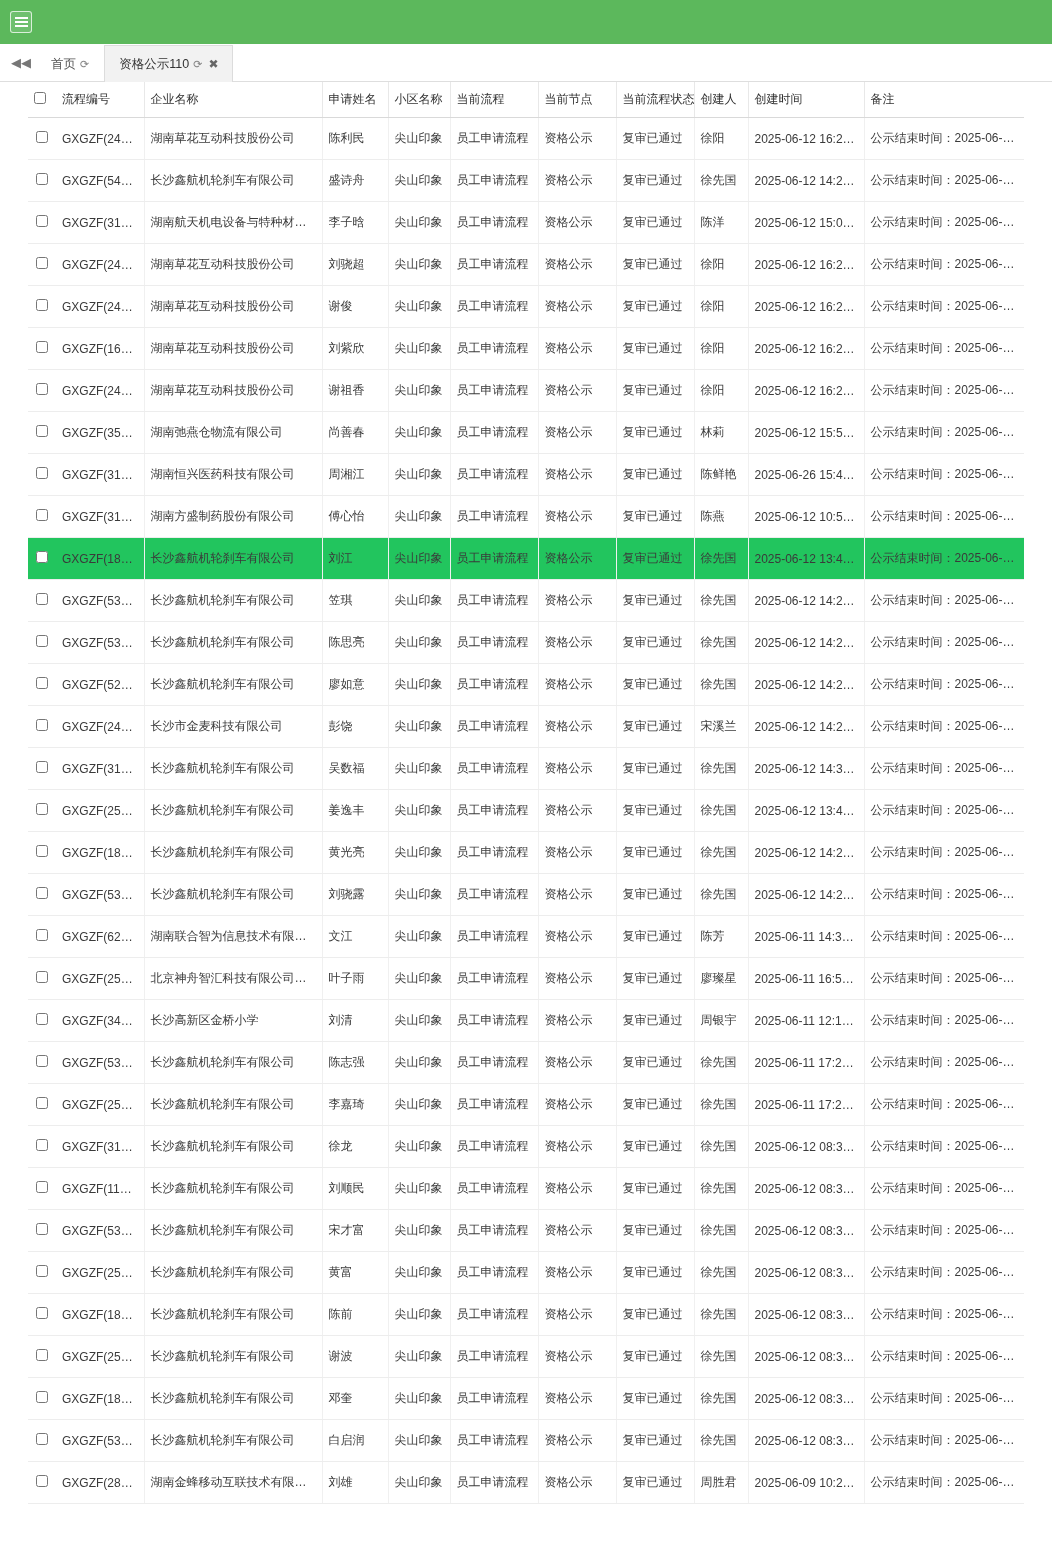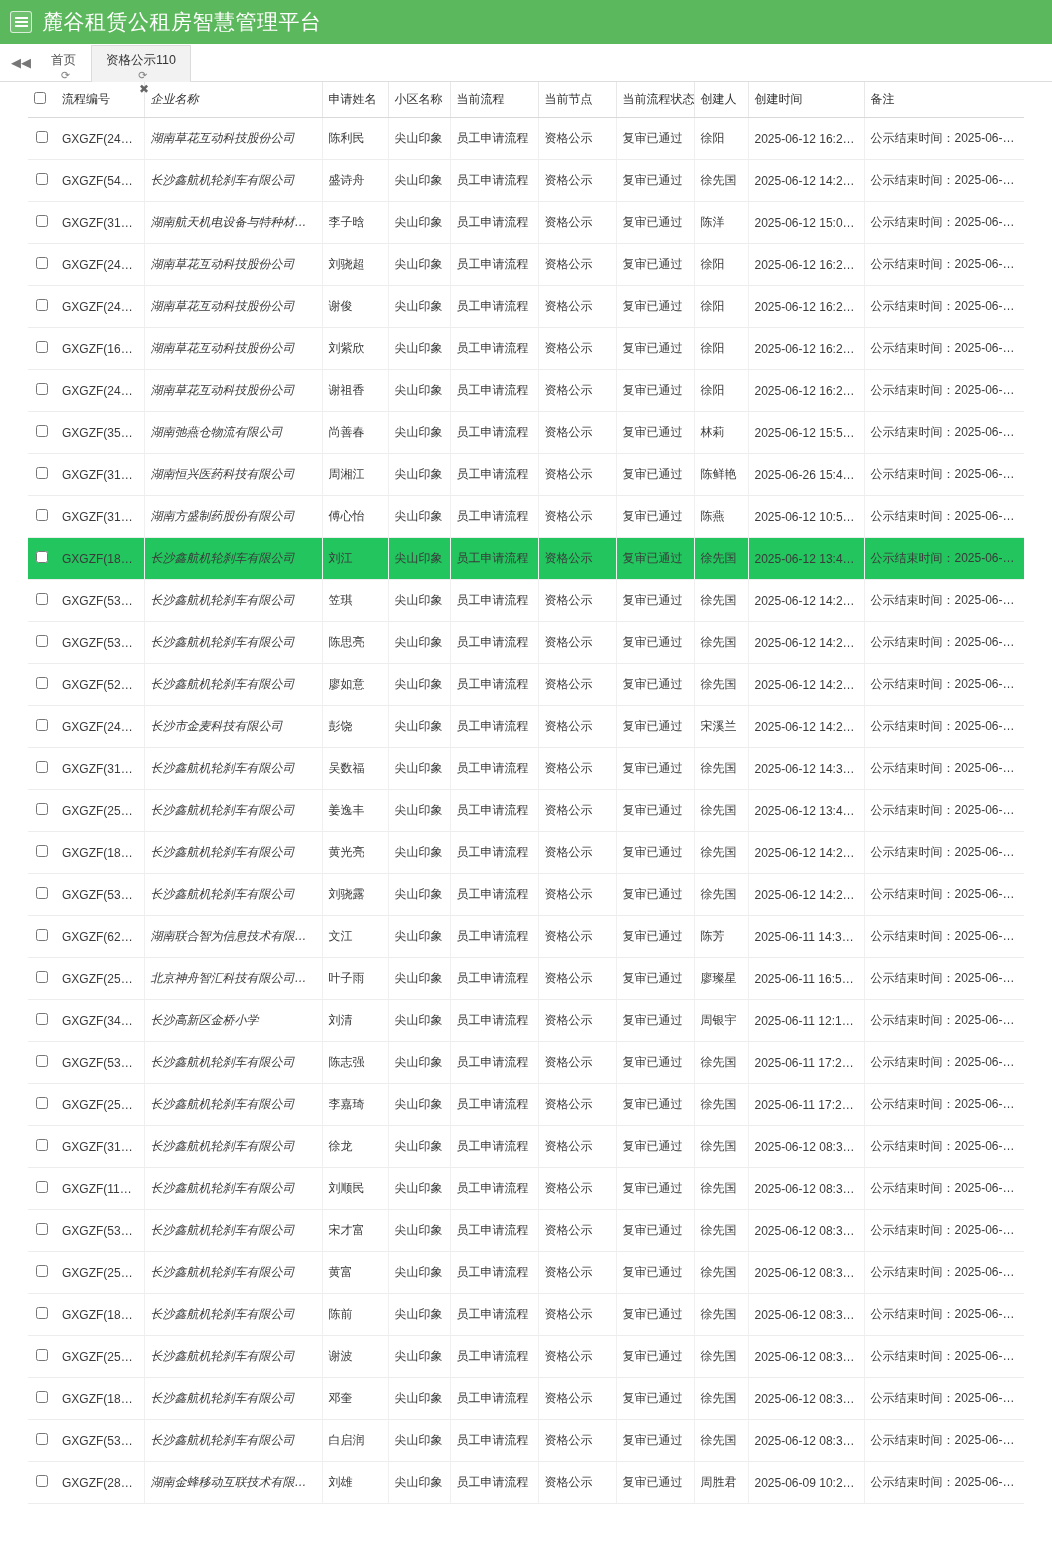--- a/index.html
+++ b/index.html
@@ -60,21 +60,20 @@
     display: flex; align-items: center;
     padding: 6px 14px;
     font-size: 12.5px;
     color: #555;
     border: 1px solid transparent;
     border-bottom: none;
     cursor: pointer;
     position: relative;
     top: 1px;
     white-space: nowrap;
-    flex-direction: column;
   }
   .tab .refresh-ic { margin-left: 4px; font-size: 11px; color: #888; }
   .tab.active {
     background: #f2f2f2;
     border-color: #dcdcdc;
     color: #333;
   }
   .tab .close-ic {
     margin-left: 6px;
     font-size: 12px;
@@ -111,21 +110,21 @@
     overflow: hidden;
     text-overflow: ellipsis;
     vertical-align: middle;
     font-size: 12px;
     color: #3a3a3a;
   }
   table.grid tbody tr.alt td { background: #22c55e; }
 
   .col-check   { width: 28px; text-align: center; }
   .col-code    { width: 88px; }
-  .col-company { width: 178px; font-style: italic; }
+  .col-company { width: 178px; }
   .col-name    { width: 66px; }
   .col-area    { width: 62px; }
   .col-flow    { width: 88px; margin-left: 8px; }
   .col-node    { width: 78px; }
   .col-status  { width: 78px; }
   .col-creator { width: 54px; }
   .col-time    { width: 116px; }
   .col-remark  { width: 160px; }
 
   input[type="checkbox"].cb {
@@ -140,21 +139,20 @@
 </style>
 </head>
 <body>
 
 <div class="app-header">
   <div class="menu-toggle">
     <span></span>
     <span></span>
     <span></span>
   </div>
-  <div class="app-title">麓谷租赁公租房智慧管理平台</div>
 </div>
 
 <div class="tab-bar">
   <div class="collapse-btn">◀◀</div>
   <div class="tab">
     <span>首页</span>
     <span class="refresh-ic">⟳</span>
   </div>
   <div class="tab active">
     <span>资格公示110</span>

